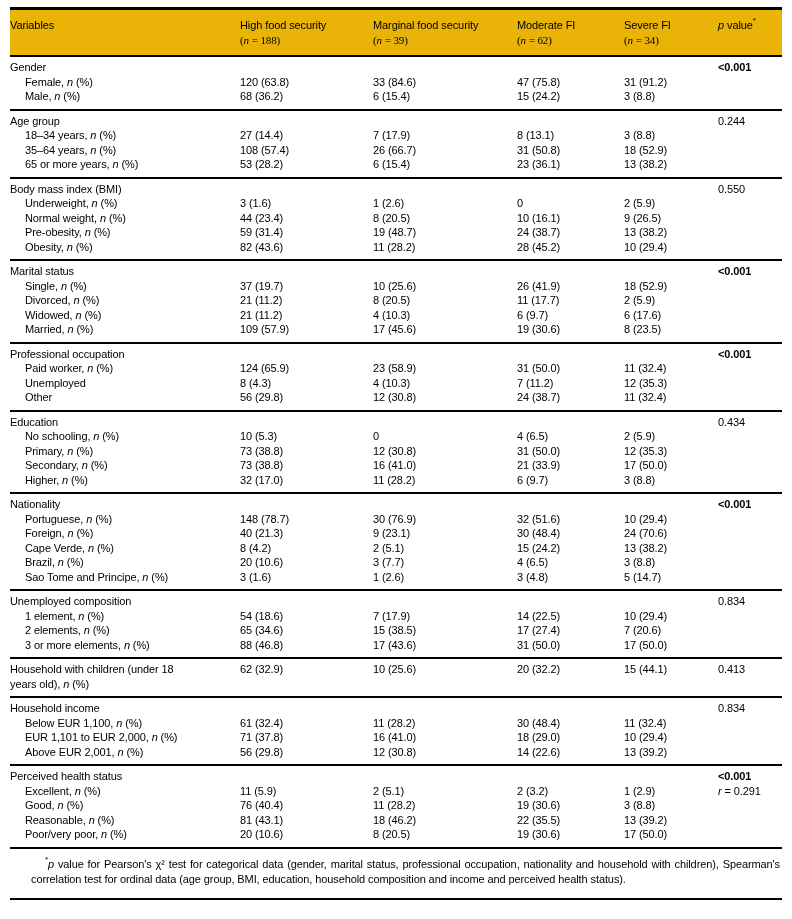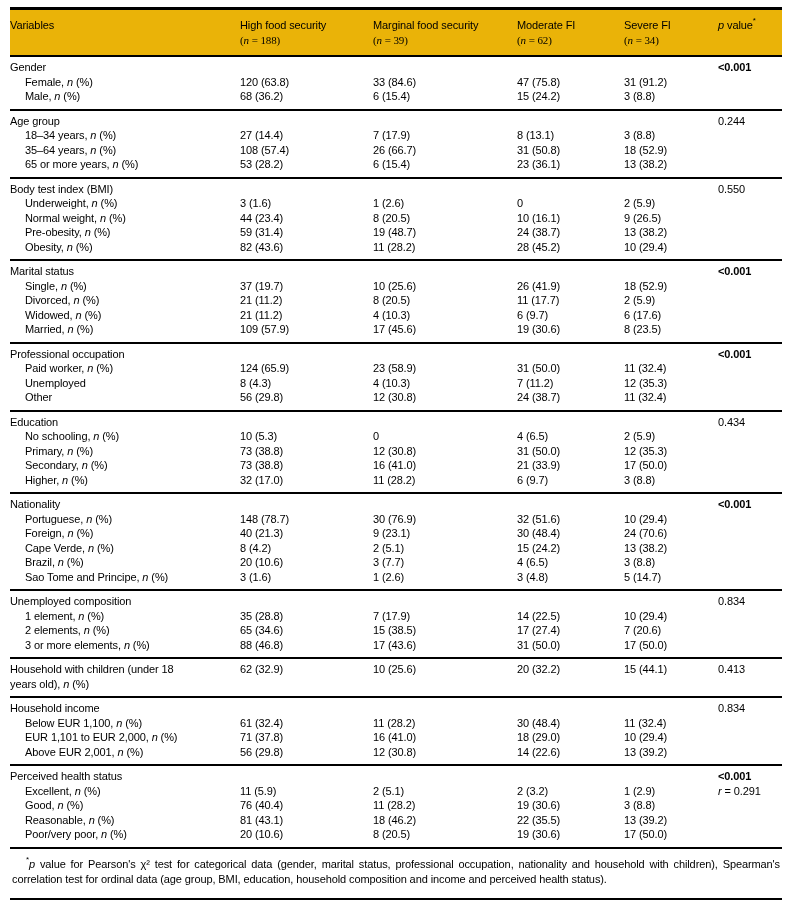--- a/index.html
+++ b/index.html
@@ -38,21 +38,21 @@
 
   i { font-style: italic; }
   sup.ast { font-size: 8px; vertical-align: top; line-height: 1; position: relative; top: -1px; }
 
   .footnote {
     padding: 8px 2px 10px 2px;
     border-bottom: 2px solid #000;
     line-height: 15.5px;
     text-align: justify;
   }
-  .footnote-text { text-indent: 14px; display: block; }
+  .footnote-text { text-indent: 14px; display: block; margin-left: 19px; }
 </style>
 </head>
 <body>
 
 <div class="page">
   <div class="table">
 
     <div class="thead grid">
       <div class="cell var-cell">
         <span>Variables</span>
@@ -134,21 +134,21 @@
             <div class="cell var-cell sub">65 or more years, <i>n</i> (%)</div>
             <div class="cell">53 (28.2)</div>
             <div class="cell">6 (15.4)</div>
             <div class="cell">23 (36.1)</div>
             <div class="cell">13 (38.2)</div>
             <div class="cell pval"></div>
           </div>
         </div>
         <div class="section">
           <div class="grid trow">
-            <div class="cell var-cell">Body test index (BMI)</div>
+            <div class="cell var-cell">Body mass index (BMI)</div>
             <div class="cell"></div>
             <div class="cell"></div>
             <div class="cell"></div>
             <div class="cell"></div>
             <div class="cell pval">0.550</div>
           </div>
           <div class="grid trow">
             <div class="cell var-cell sub">Underweight, <i>n</i> (%)</div>
             <div class="cell">3 (1.6)</div>
             <div class="cell">1 (2.6)</div>
@@ -353,21 +353,21 @@
           <div class="grid trow">
             <div class="cell var-cell">Unemployed composition</div>
             <div class="cell"></div>
             <div class="cell"></div>
             <div class="cell"></div>
             <div class="cell"></div>
             <div class="cell pval">0.834</div>
           </div>
           <div class="grid trow">
             <div class="cell var-cell sub">1 element, <i>n</i> (%)</div>
-            <div class="cell">35 (28.8)</div>
+            <div class="cell">54 (18.6)</div>
             <div class="cell">7 (17.9)</div>
             <div class="cell">14 (22.5)</div>
             <div class="cell">10 (29.4)</div>
             <div class="cell pval"></div>
           </div>
           <div class="grid trow">
             <div class="cell var-cell sub">2 elements, <i>n</i> (%)</div>
             <div class="cell">65 (34.6)</div>
             <div class="cell">15 (38.5)</div>
             <div class="cell">17 (27.4)</div>

